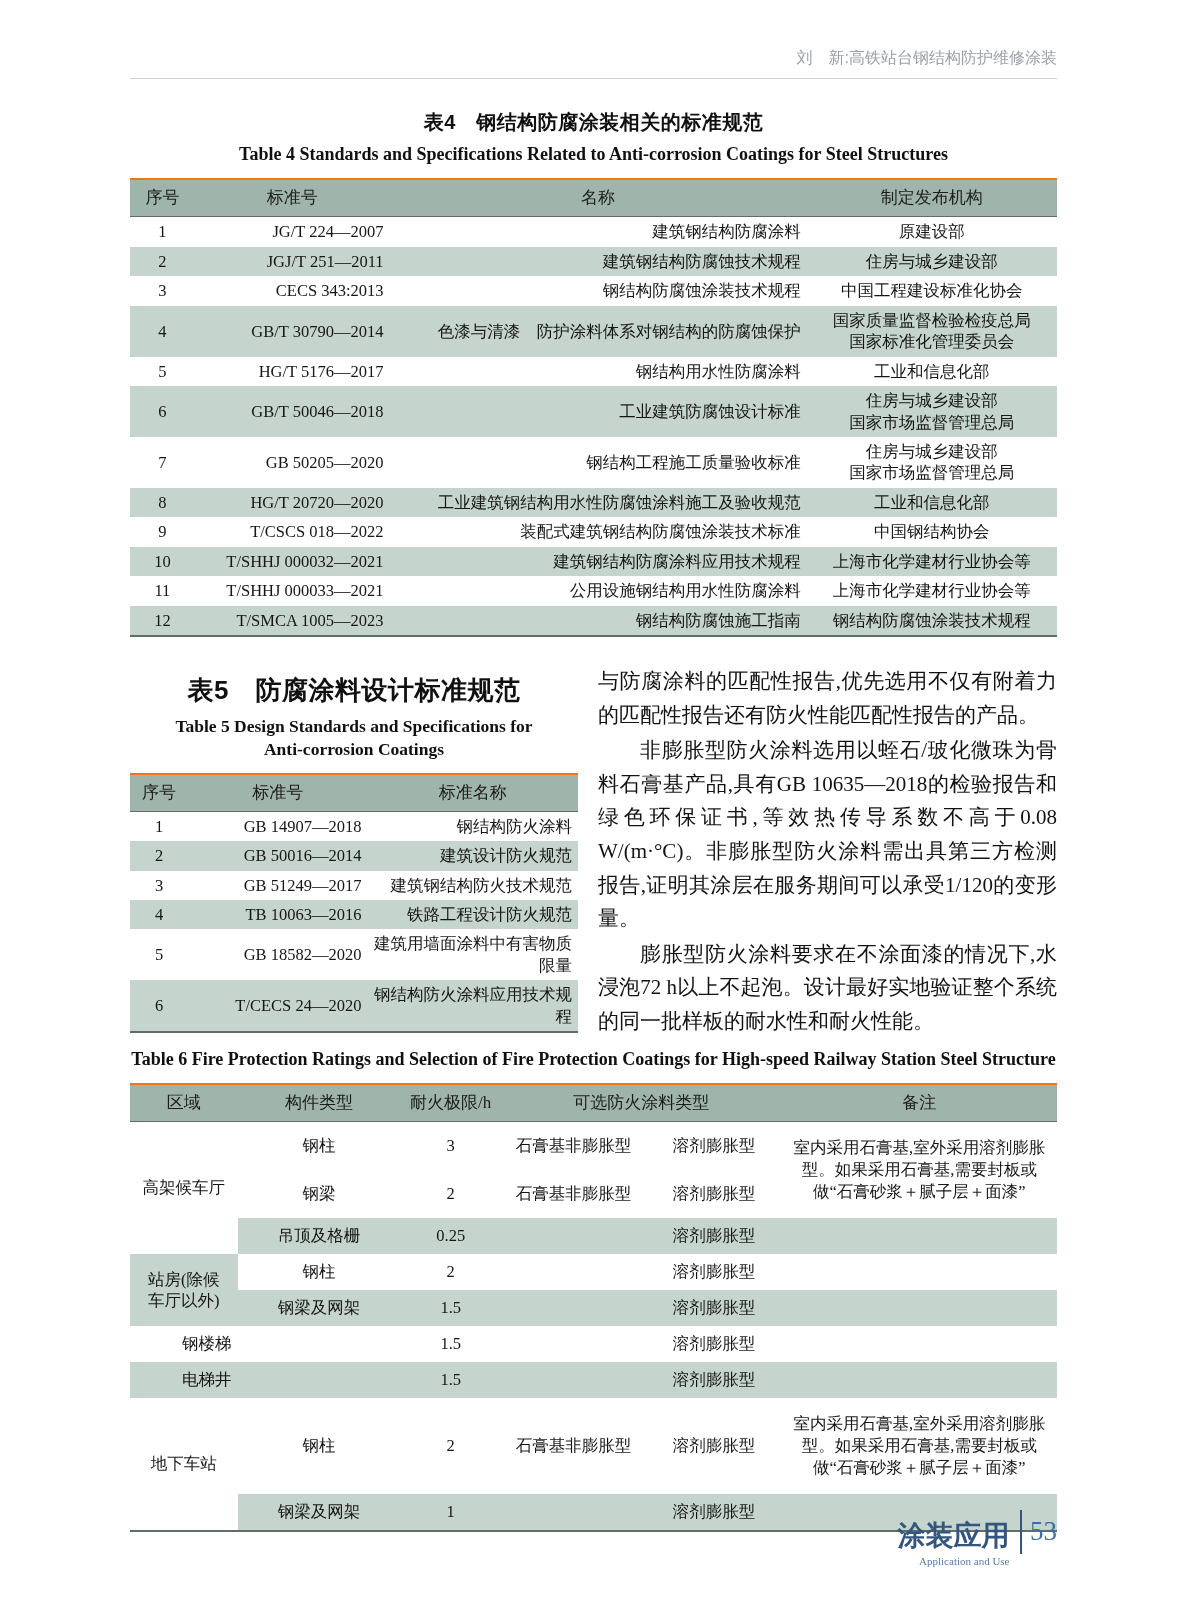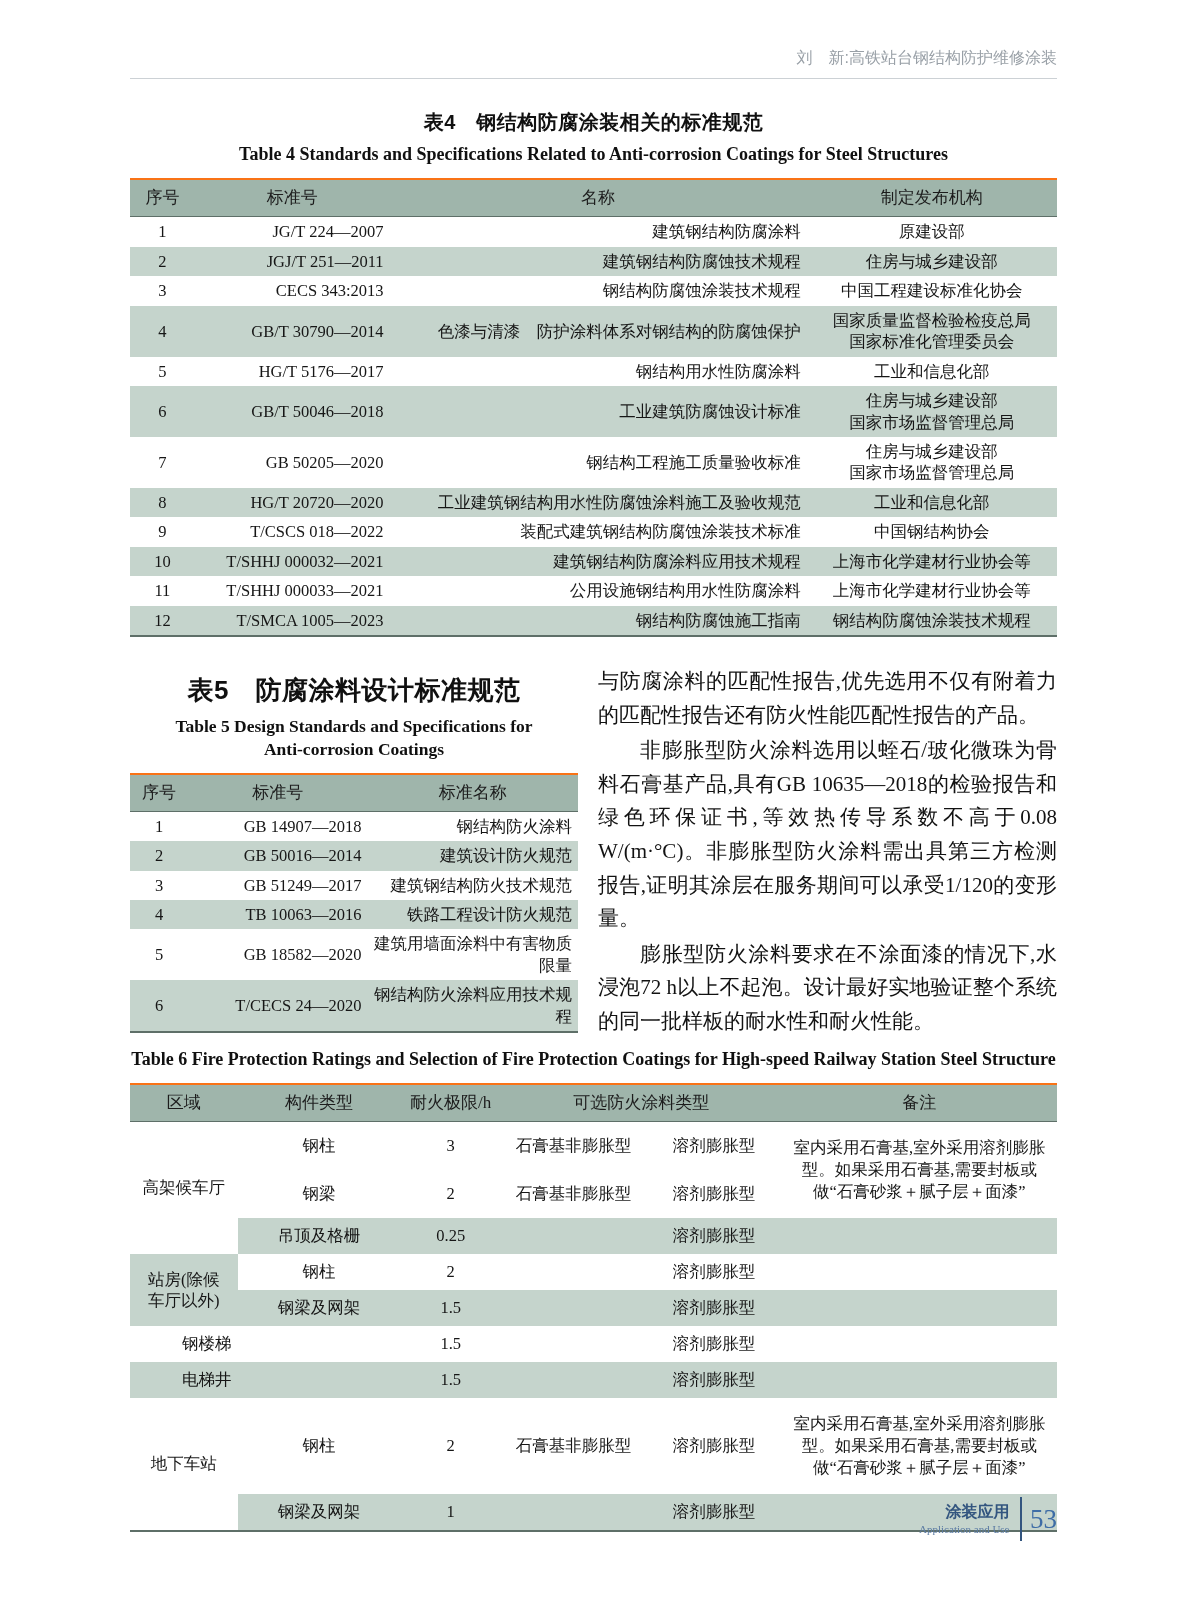--- a/index.html
+++ b/index.html
@@ -52,21 +52,21 @@
   tr.h40 td{height:40px;}
   tr.h30 td{height:28px;}
   tr.h88 td{height:88px;}
   
   .footer{
     position:absolute;top:1497px;right:130px;display:flex;align-items:center;
   }
   .f-txt{text-align:right;}
   .f-zh{
     font-family:"Liberation Sans","DejaVu Sans",sans-serif;font-weight:bold;
-    font-size:16px;color:#33557f;line-height:1.1;
+    font-size:28px;color:#33557f;line-height:1.1;margin-top:24px;
   }
   .f-en{font-size:11px;color:#5b7ba3;margin-top:3px;}
   .f-bar{width:2.5px;height:44px;background:#33557f;margin:0 8px 0 10px;}
   .f-num{font-size:27px;color:#3e6da6;font-family:"Liberation Serif",serif;}
 </style>
 </head>
 <body>
 
 <div class="content">
 

